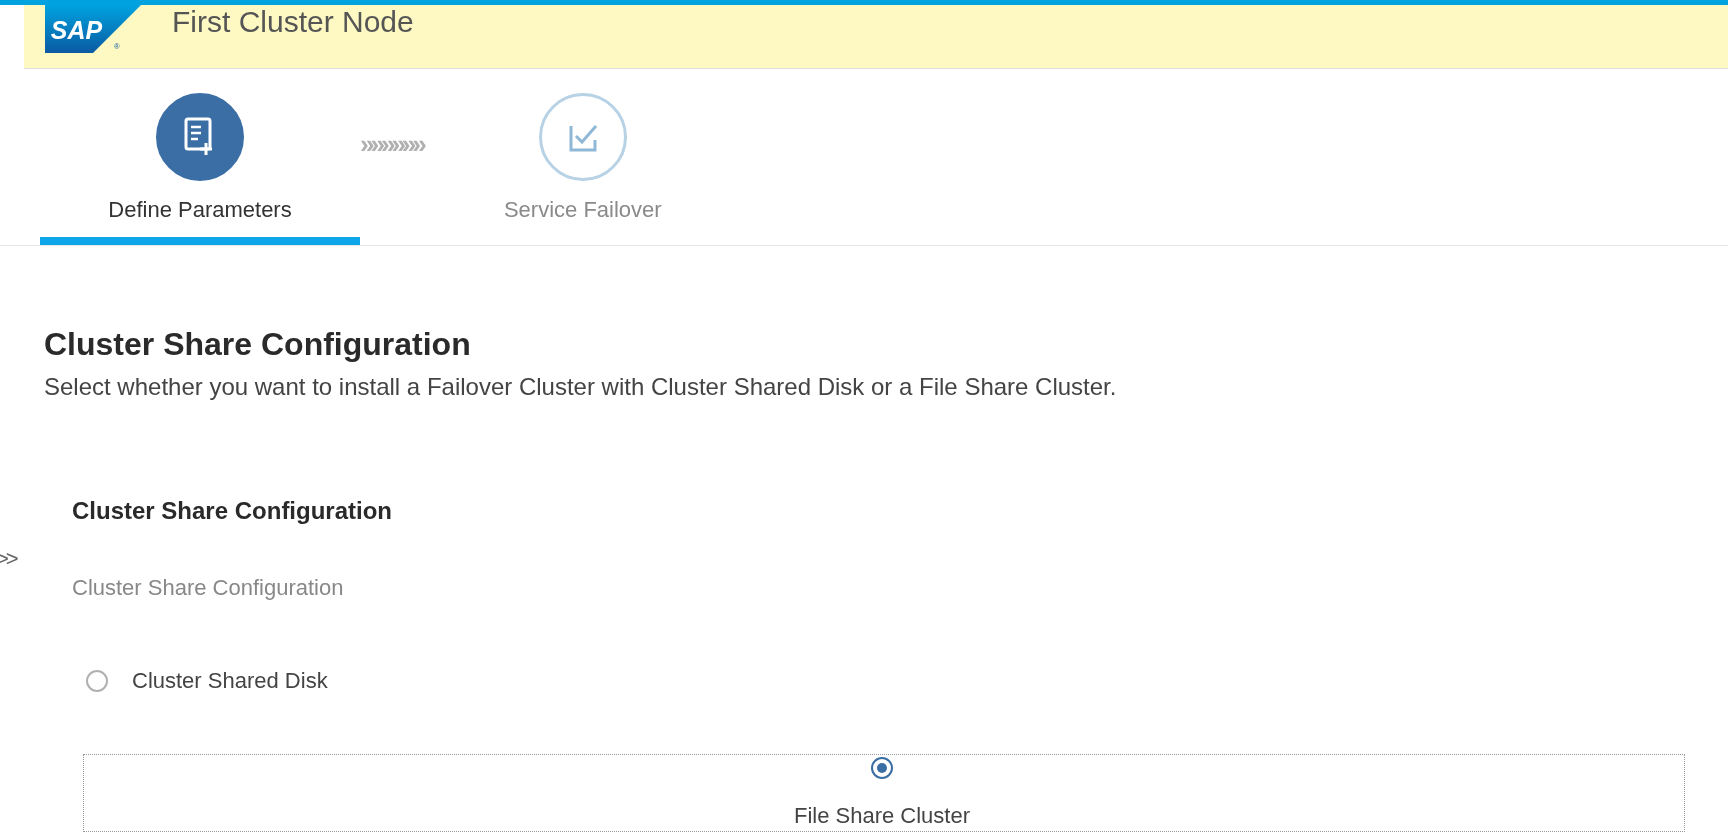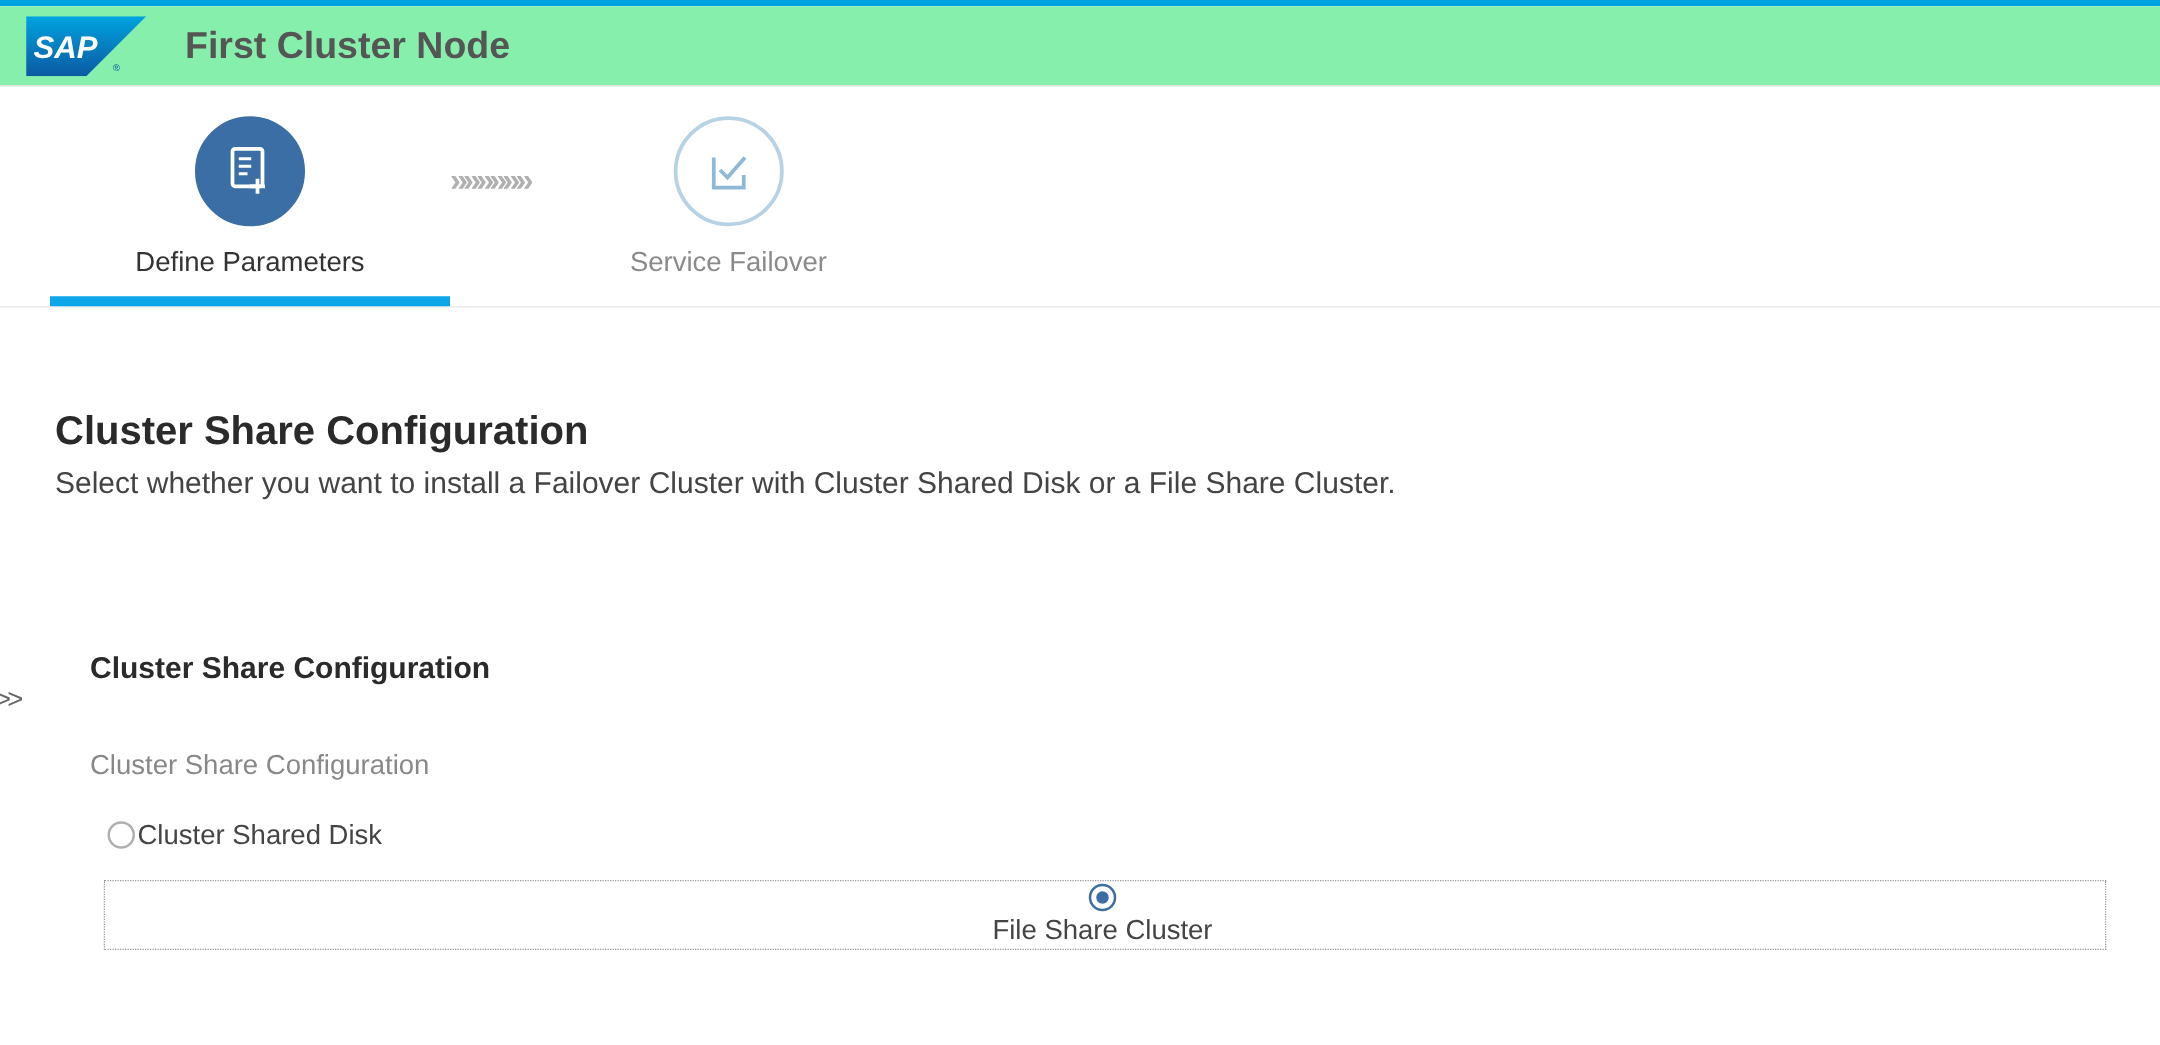--- a/index.html
+++ b/index.html
@@ -8,36 +8,37 @@
     background: #ffffff;
     width: 1728px;
     color: #333;
   }
   .topbar {
     height: 5px;
     background: #00a3e0;
   }
   .header {
     display: flex;
-    align-items: center;
+    align-items: flex-start;
     height: 64px;
-    background: #86efac;
+    background: #fef9c3;
     border-bottom: 1px solid #e0e0e0;
     padding-left: 20px;
+    margin-left: 24px;
   }
   .sap-logo {
     width: 98px;
     height: 48px;
     display: inline-block;
     position: relative;
   }
   .sap-logo svg { width: 100%; height: 100%; }
   .page-title {
     font-size: 30px;
-    font-weight: 700;
+    font-weight: 400;
     color: #555;
     margin-left: 30px;
   }
   .wizard {
     display: flex;
     align-items: flex-start;
     justify-content: flex-start;
     padding: 24px 40px 0 40px;
     border-bottom: 1px solid #e6e6e6;
   }
@@ -88,21 +89,21 @@
   }
   .section-title {
     font-size: 32px;
     font-weight: 700;
     color: #2a2a2a;
     margin-bottom: 10px;
   }
   .section-desc {
     font-size: 24px;
     color: #444;
-    margin-bottom: 120px;
+    margin-bottom: 96px;
   }
   .expand-chevs {
     position: absolute;
     left: -4px;
     top: 300px;
     font-size: 22px;
     color: #666;
     cursor: pointer;
     letter-spacing: -3px;
   }
@@ -122,25 +123,26 @@
   }
   .radio-group {
     display: flex;
     flex-direction: column;
     gap: 22px;
     margin-left: 12px;
   }
   .radio-item {
     display: flex;
     align-items: center;
-    gap: 2px;
+    gap: 24px;
     cursor: pointer;
     font-size: 22px;
     color: #444;
     padding: 2px 6px 2px 2px;
+    margin-top: 37px;
   }
   .radio-item.selected {
     outline: 1px dotted #999;
     flex-direction: column;
   }
   .radio-circle {
     width: 22px;
     height: 22px;
     border: 2px solid #b0b0b0;
     border-radius: 50%;

